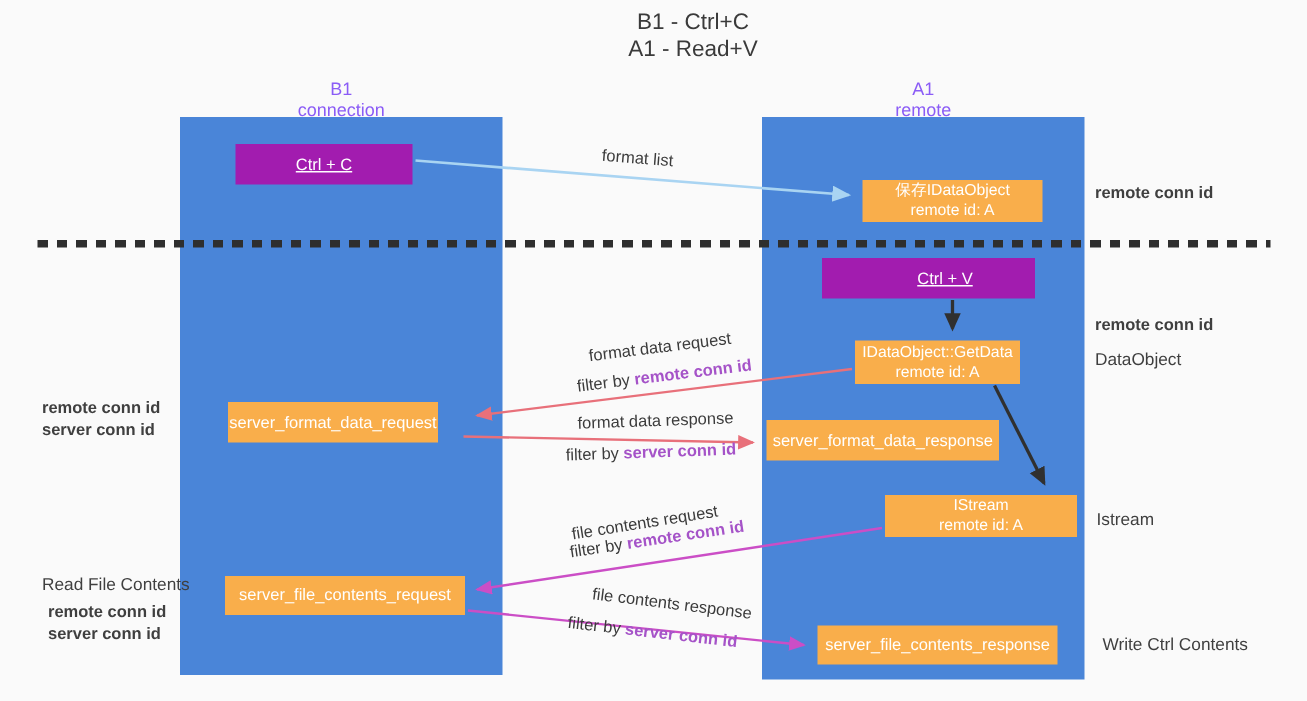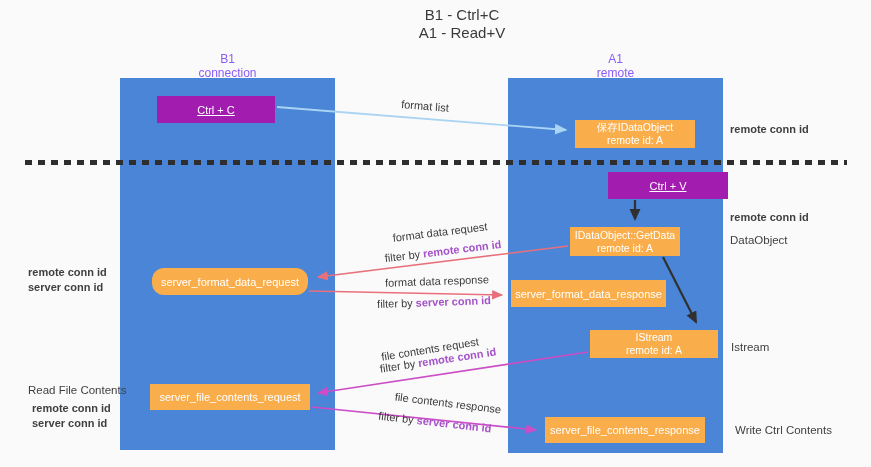--- a/index.html
+++ b/index.html
@@ -82,30 +82,30 @@
 
   <div class="node green fs11" style="left:157px; top:96px; width:118px; height:27px;">
     <div>Ctrl + C</div>
   </div>
 
   <div class="node orange fs10" style="left:575px; top:120px; width:120px; height:28px;">
     <div>保存IDataObject</div>
     <div>remote id: A</div>
   </div>
 
-  <div class="node green fs11" style="left:608px; top:172px; width:120px; height:27px;">
+  <div class="node green fs11" style="left:548px; top:172px; width:120px; height:27px;padding-left:22px;">
     <div>Ctrl + V</div>
   </div>
 
   <div class="node orange fs10" style="left:570px; top:227px; width:110px; height:29px;">
     <div>IDataObject::GetData</div>
     <div>remote id: A</div>
   </div>
 
-  <div class="node orange fs11" style="left:152px; top:268px; width:156px; height:27px;border-radius:12px;">
+  <div class="node orange fs11" style="left:152px; top:268px; width:140px; height:27px;">
     <div>server_format_data_request</div>
   </div>
 
   <div class="node orange fs11" style="left:511px; top:280px; width:155px; height:27px;">
     <div>server_format_data_response</div>
   </div>
 
   <div class="node orange fs10" style="left:590px; top:330px; width:128px; height:28px;">
     <div>IStream</div>
     <div>remote id: A</div>

